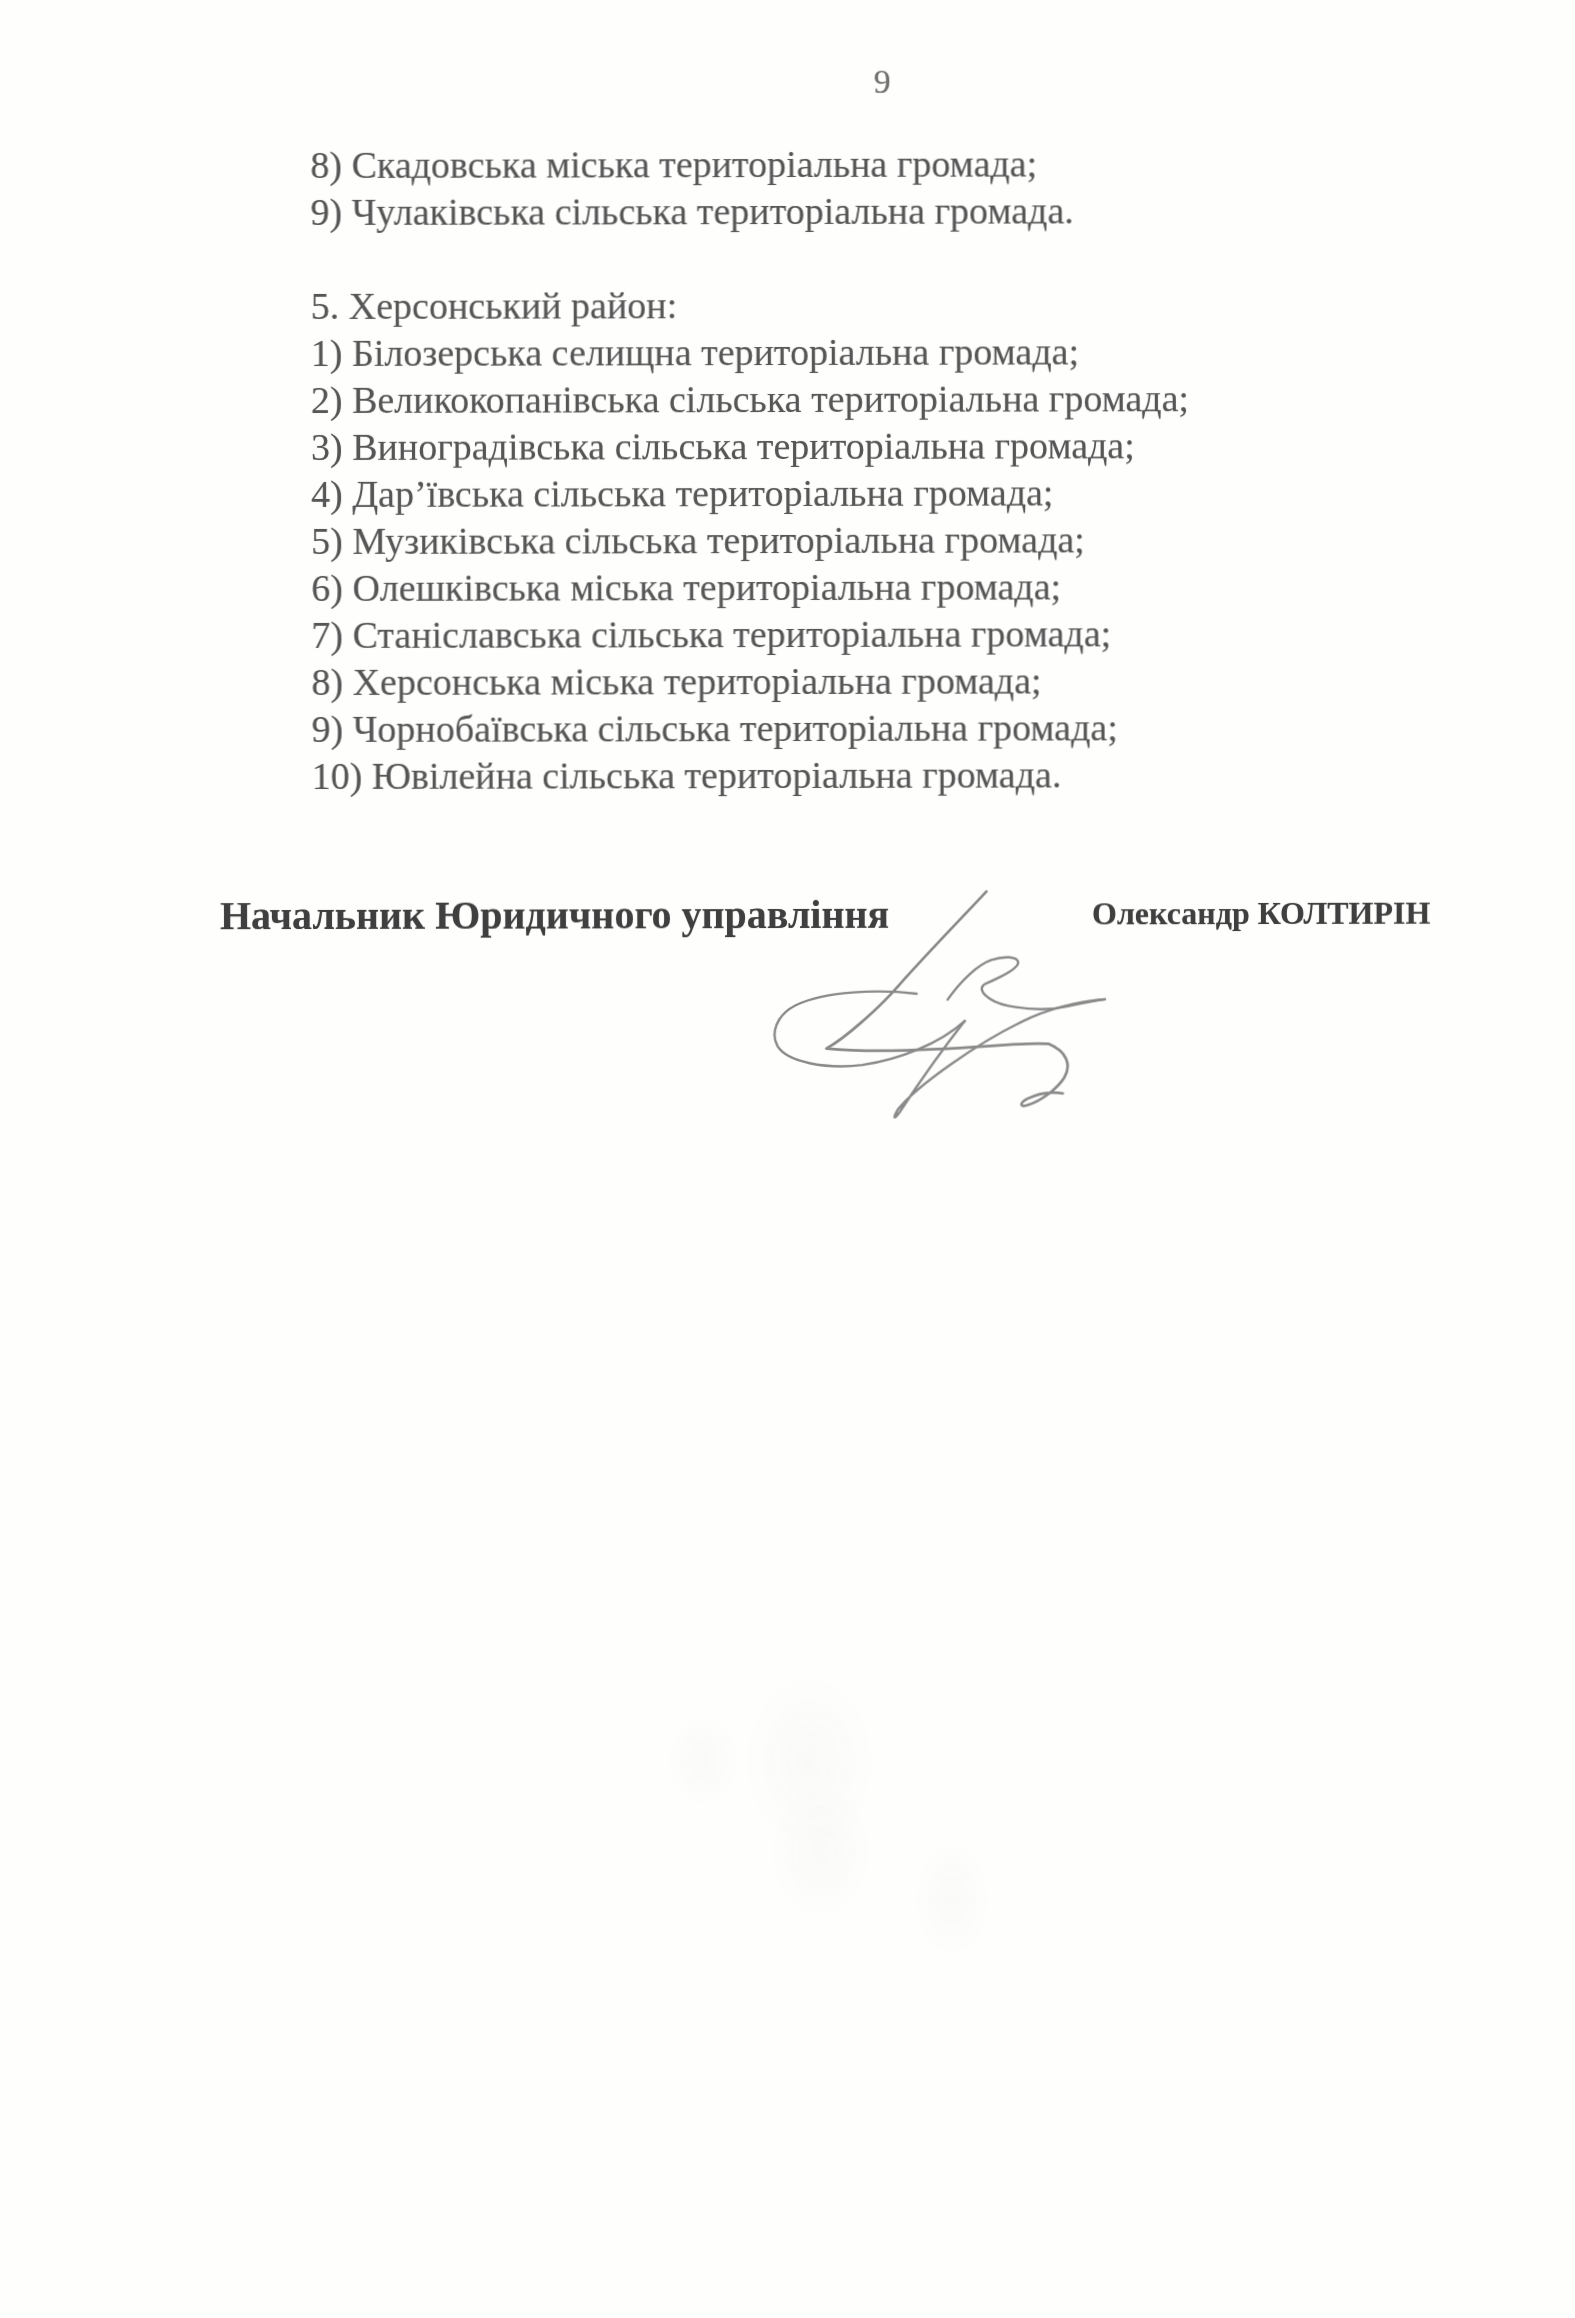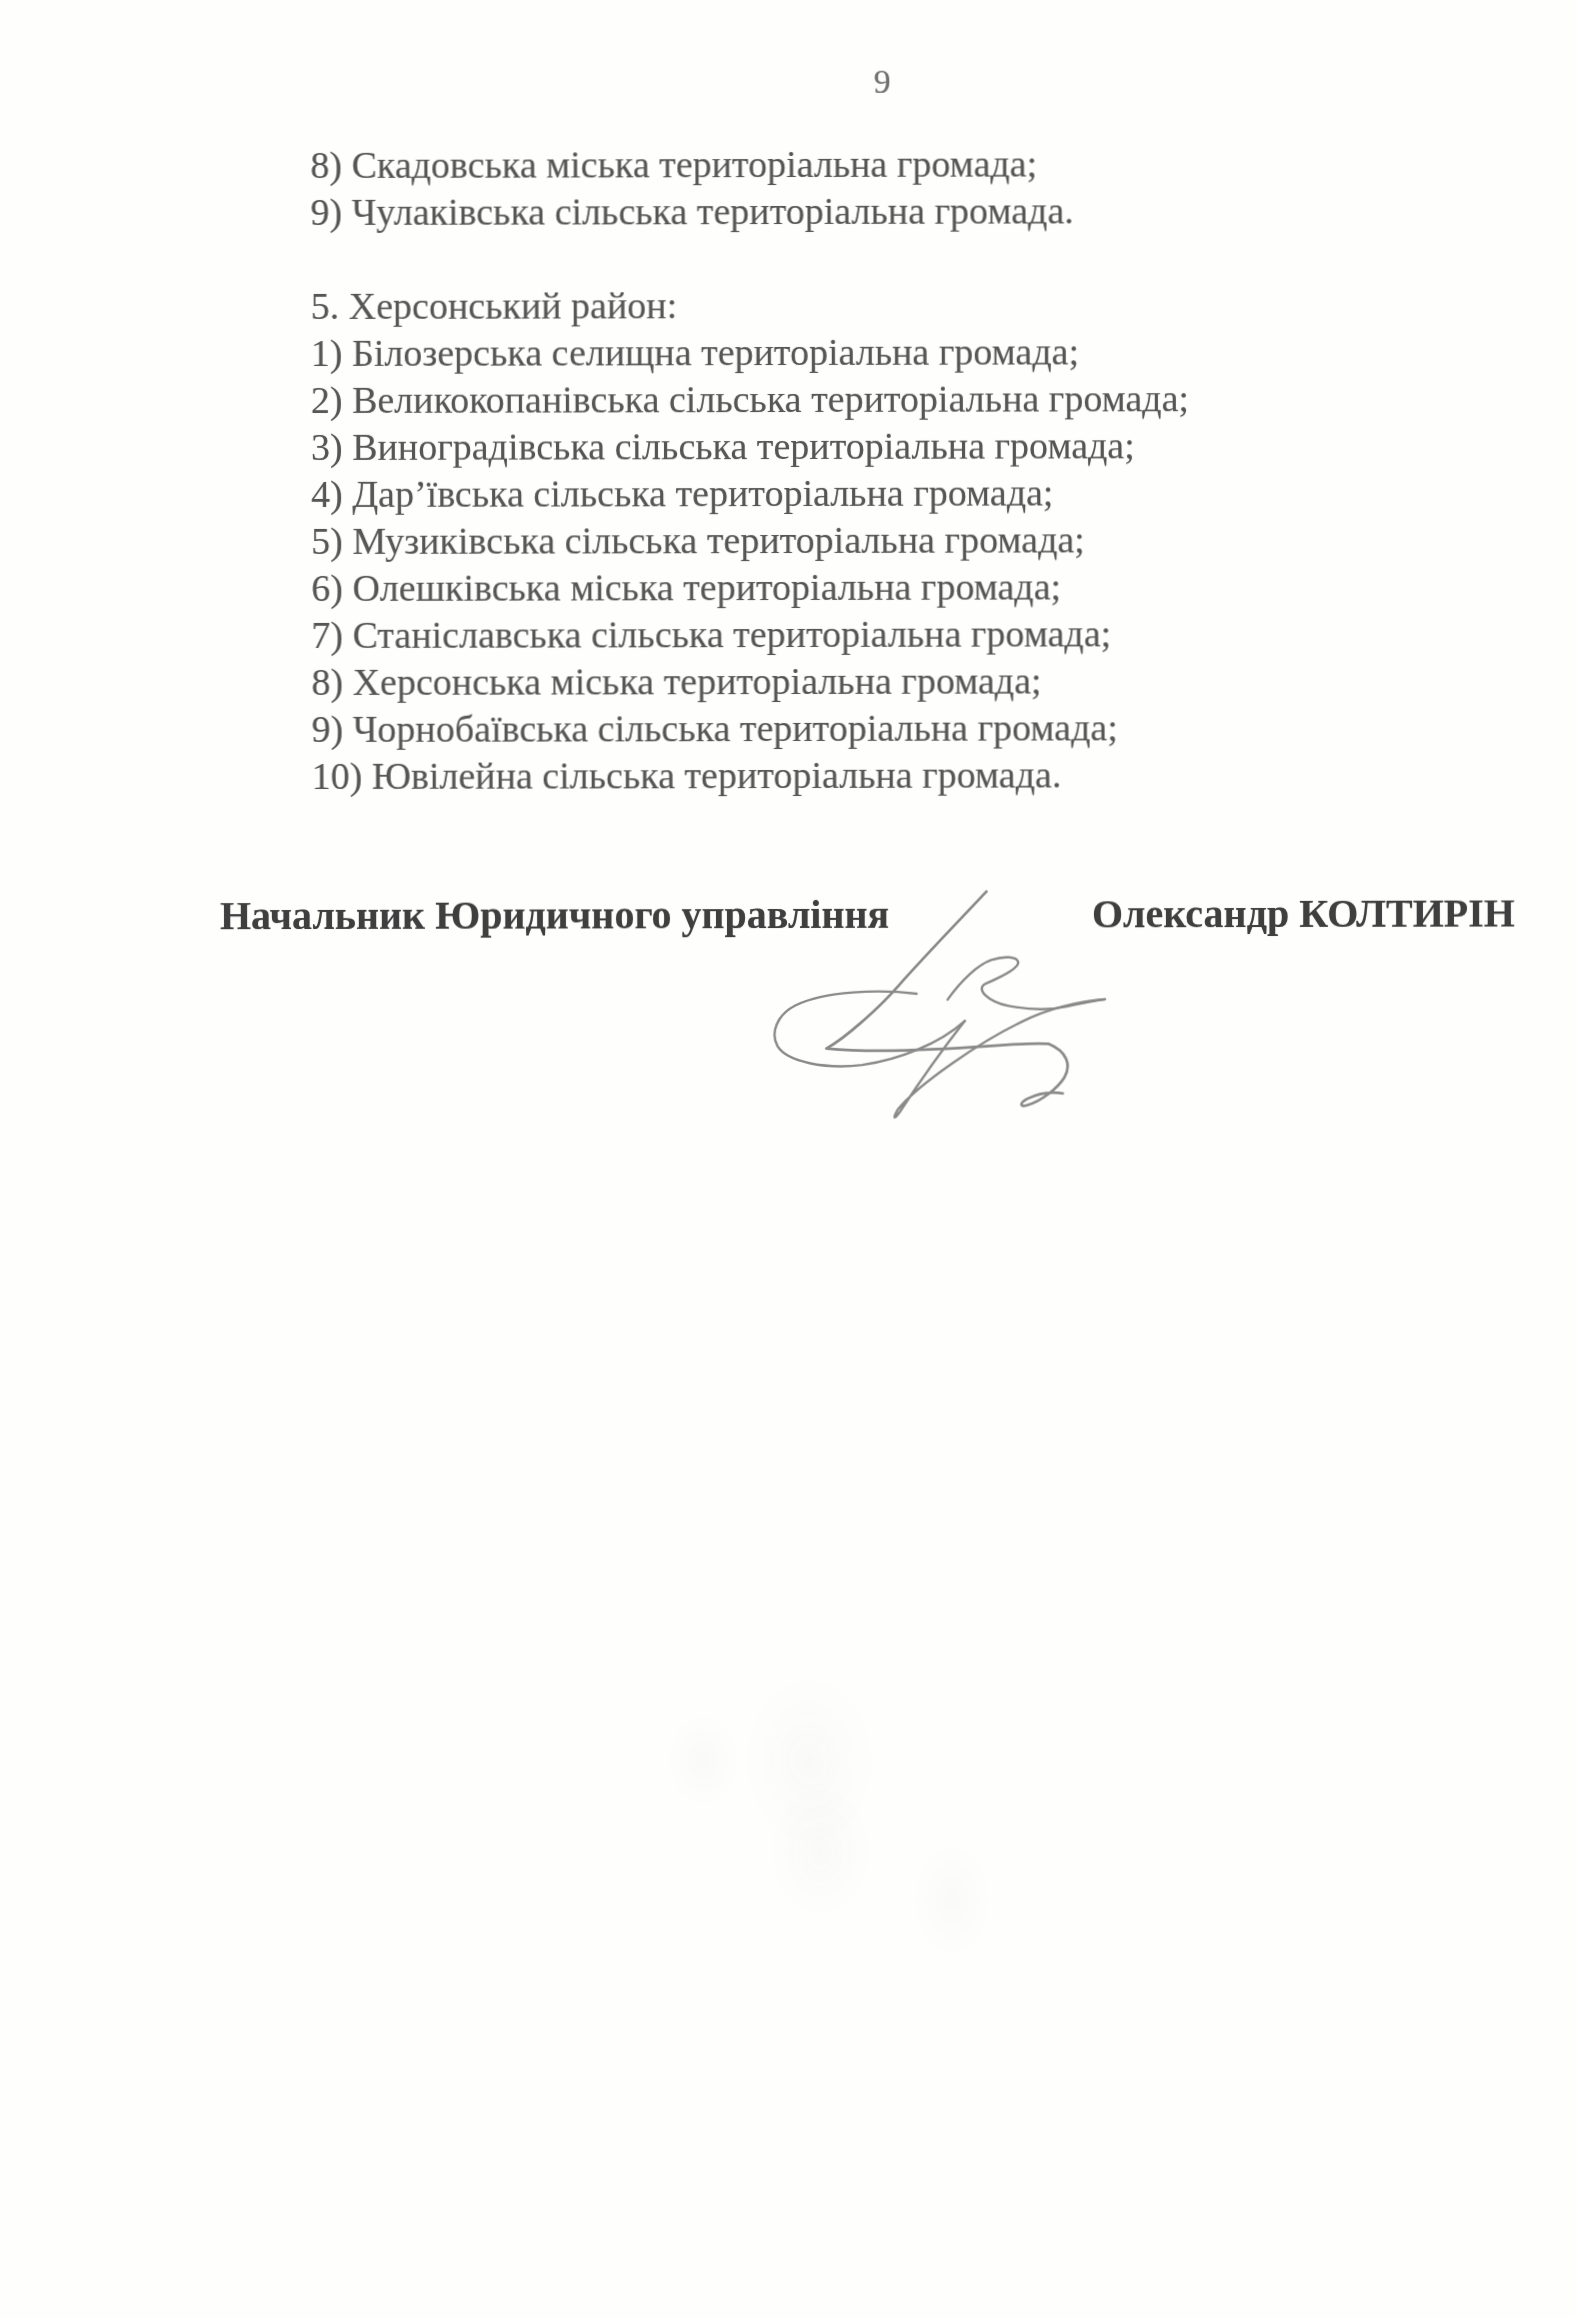--- a/index.html
+++ b/index.html
@@ -59,21 +59,21 @@
     font-weight:bold;
     color:var(--text-bold);
     text-shadow:0 0 1.1px rgba(70,70,70,.4);
     filter:blur(0.2px);
     white-space:nowrap;
   }
   .signoff-name{
     position:absolute;
     left:1092px;
     top:890px;
-    font-size:40px;
+    font-size:32px;
     line-height:49px;
     font-weight:bold;
     color:var(--text-bold);
     text-shadow:0 0 1.1px rgba(70,70,70,.4);
     filter:blur(0.2px);
     white-space:nowrap;
   }
   .signature-wrap{
     position:absolute;
     left:760px;

